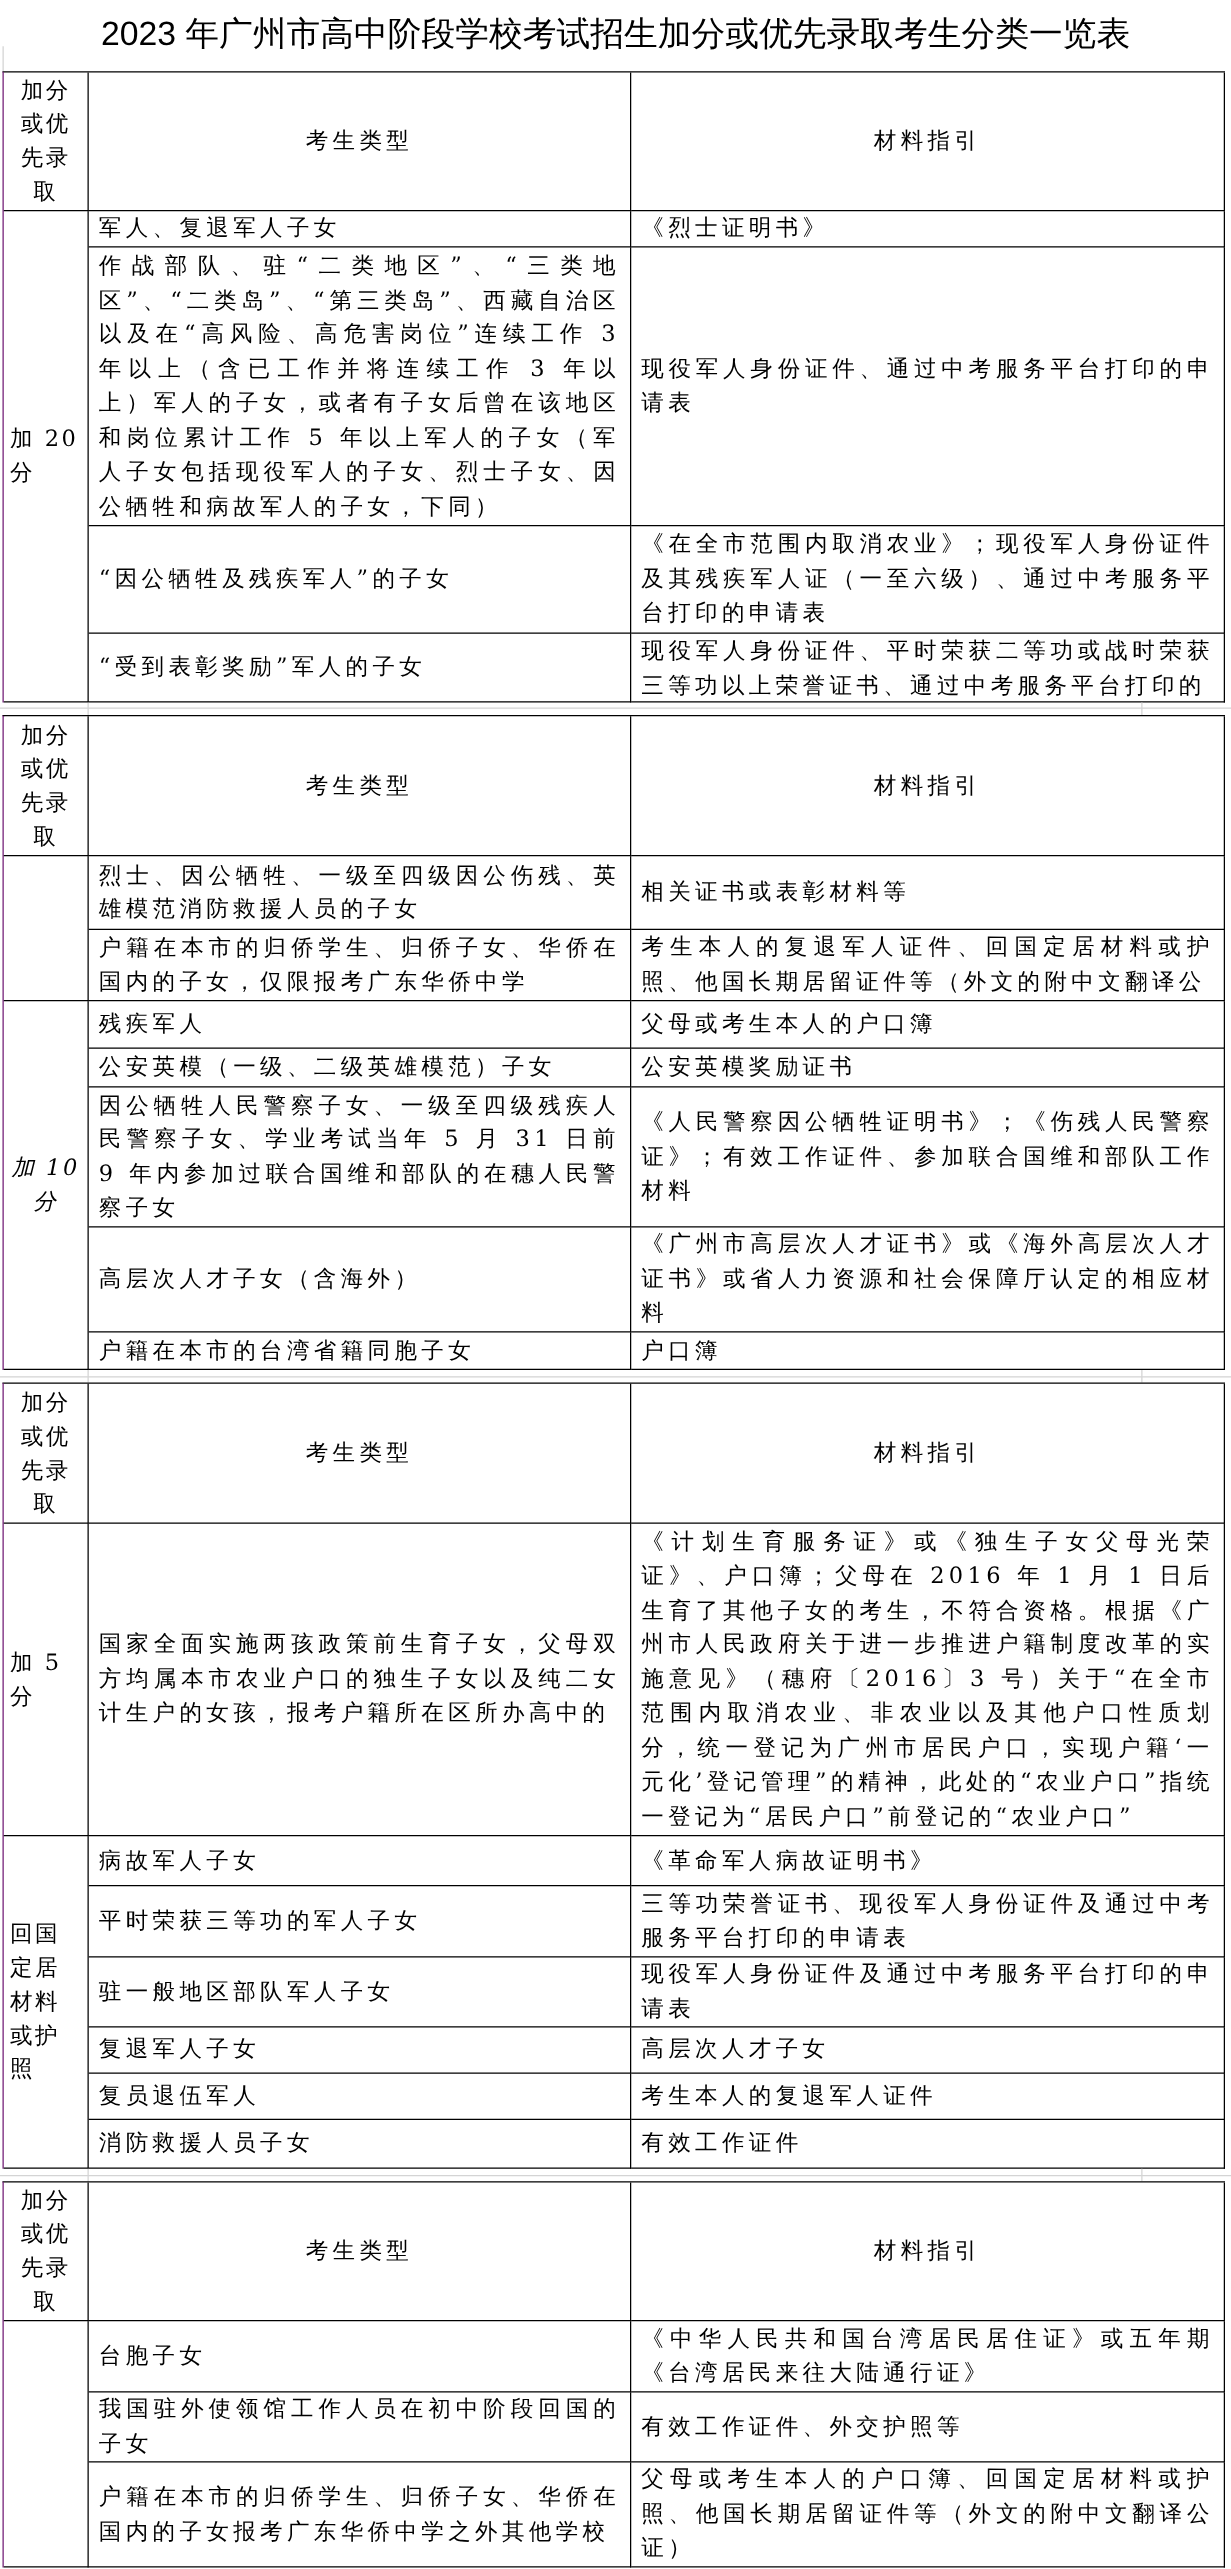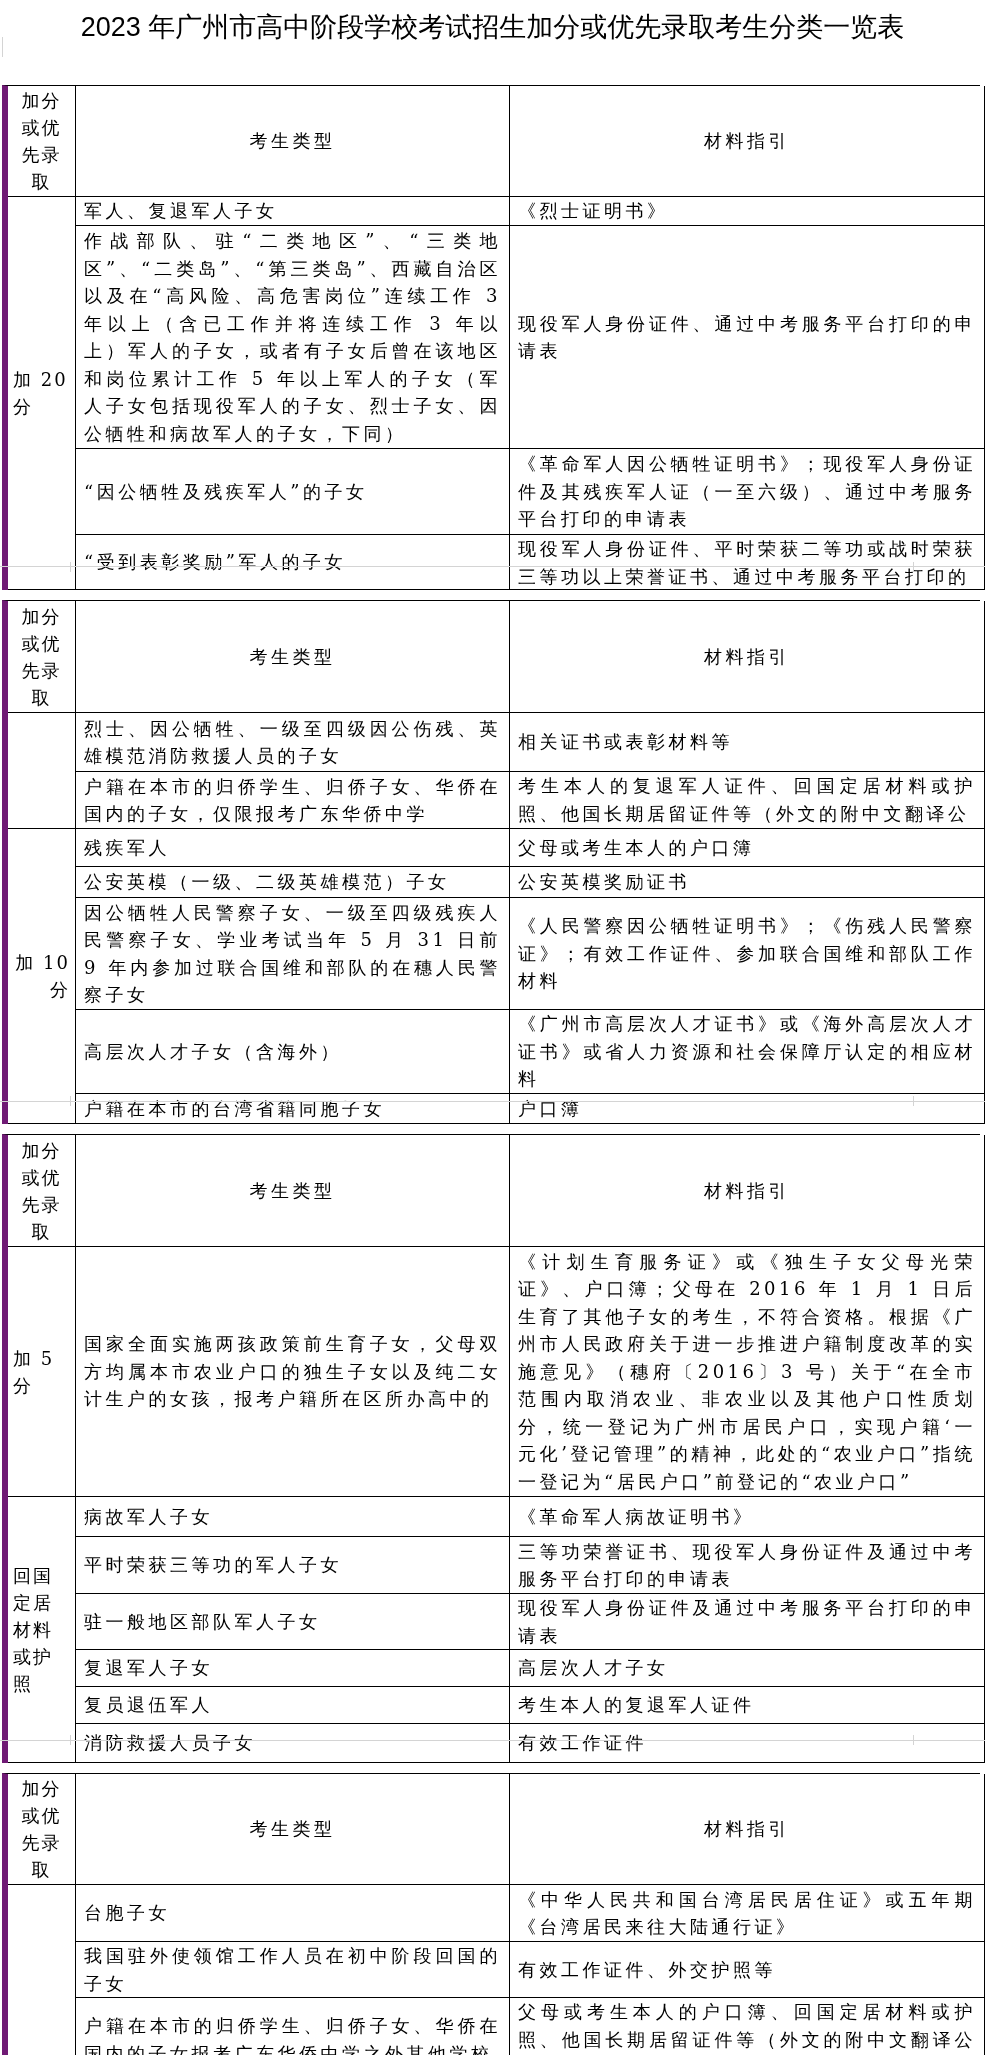--- a/index.html
+++ b/index.html
@@ -7,36 +7,36 @@
     width: 985px; height: 2055px; position: relative; overflow: hidden;
     font-family: "DejaVu Serif", serif; color: #000;
   }
   .title {
     position: absolute; left: 0; top: 9px; width: 985px;
     text-align: center; font-family: "Liberation Sans", sans-serif;
     font-size: 27px; line-height: 36px; color: #000; white-space: nowrap;
   }
   .tbl {
     position: absolute; left: 2px; width: 978px; box-sizing: border-box;
-    border-top: 1px solid #000; border-left: 6px solid #701a75;
-    display: grid; grid-template-columns: 68px 434px 475px; margin-top: 28px;
+    border-top: 1px solid #000; border-left: 1px solid #701a75;
+    display: grid; grid-template-columns: 68px 434px 475px;
   }
   .row { display: contents; }
   .cell {
     border-right: 1px solid #000; border-bottom: 1px solid #000;
     box-sizing: border-box; overflow: hidden;
     display: flex; align-items: center;
     padding: 0 8px;
     font-size: 18px; line-height: 27.5px; letter-spacing: 3.5px;
   }
   .cell .t { width: 100%; text-align: justify; }
   .cell.top { align-items: flex-start; }
   .cell.cat { padding: 0 5px; letter-spacing: 2px; line-height: 27px; }
   .cell.cat .t { text-align: left; }
-  .cell.cat.left .t { text-align: right; }
+  .cell.cat.left .t { text-align: center; font-style: italic; }
   .cell.hd .t { text-align: center; }
   .gl-h { position: absolute; left: 0; width: 985px; height: 1px; background: #d4d4d4; }
   .gl-v { position: absolute; width: 1px; background: #d4d4d4; }
 </style>
 </head>
 <body>
 
 <div class="title">2023 年广州市高中阶段学校考试招生加分或优先录取考生分类一览表</div>
 
 <div class="gl-v" style="left:2px;top:37px;height:20px;"></div>
@@ -70,21 +70,21 @@
       </div>
     <div class="cell" style="grid-column:3;grid-row:3">
         <div class="t">现役军人身份证件、通过中考服务平台打印的申请表</div>
       </div>
   </div>
   <div class="row">
     <div class="cell" style="grid-column:2;grid-row:4">
         <div class="t">“因公牺牲及残疾军人”的子女</div>
       </div>
     <div class="cell" style="grid-column:3;grid-row:4">
-        <div class="t">《革命军人因公牺牲证明书》；现役军人身份证件及其残疾军人证（一至六级）、通过中考服务平台打印的申请表</div>
+        <div class="t">《在全市范围内取消农业》；现役军人身份证件及其残疾军人证（一至六级）、通过中考服务平台打印的申请表</div>
       </div>
   </div>
   <div class="row">
     <div class="cell" style="grid-column:2;grid-row:5">
         <div class="t">“受到表彰奖励”军人的子女</div>
       </div>
     <div class="cell top" style="grid-column:3;grid-row:5">
         <div class="t">现役军人身份证件、平时荣获二等功或战时荣获三等功以上荣誉证书、通过中考服务平台打印的</div>
       </div>
   </div>

